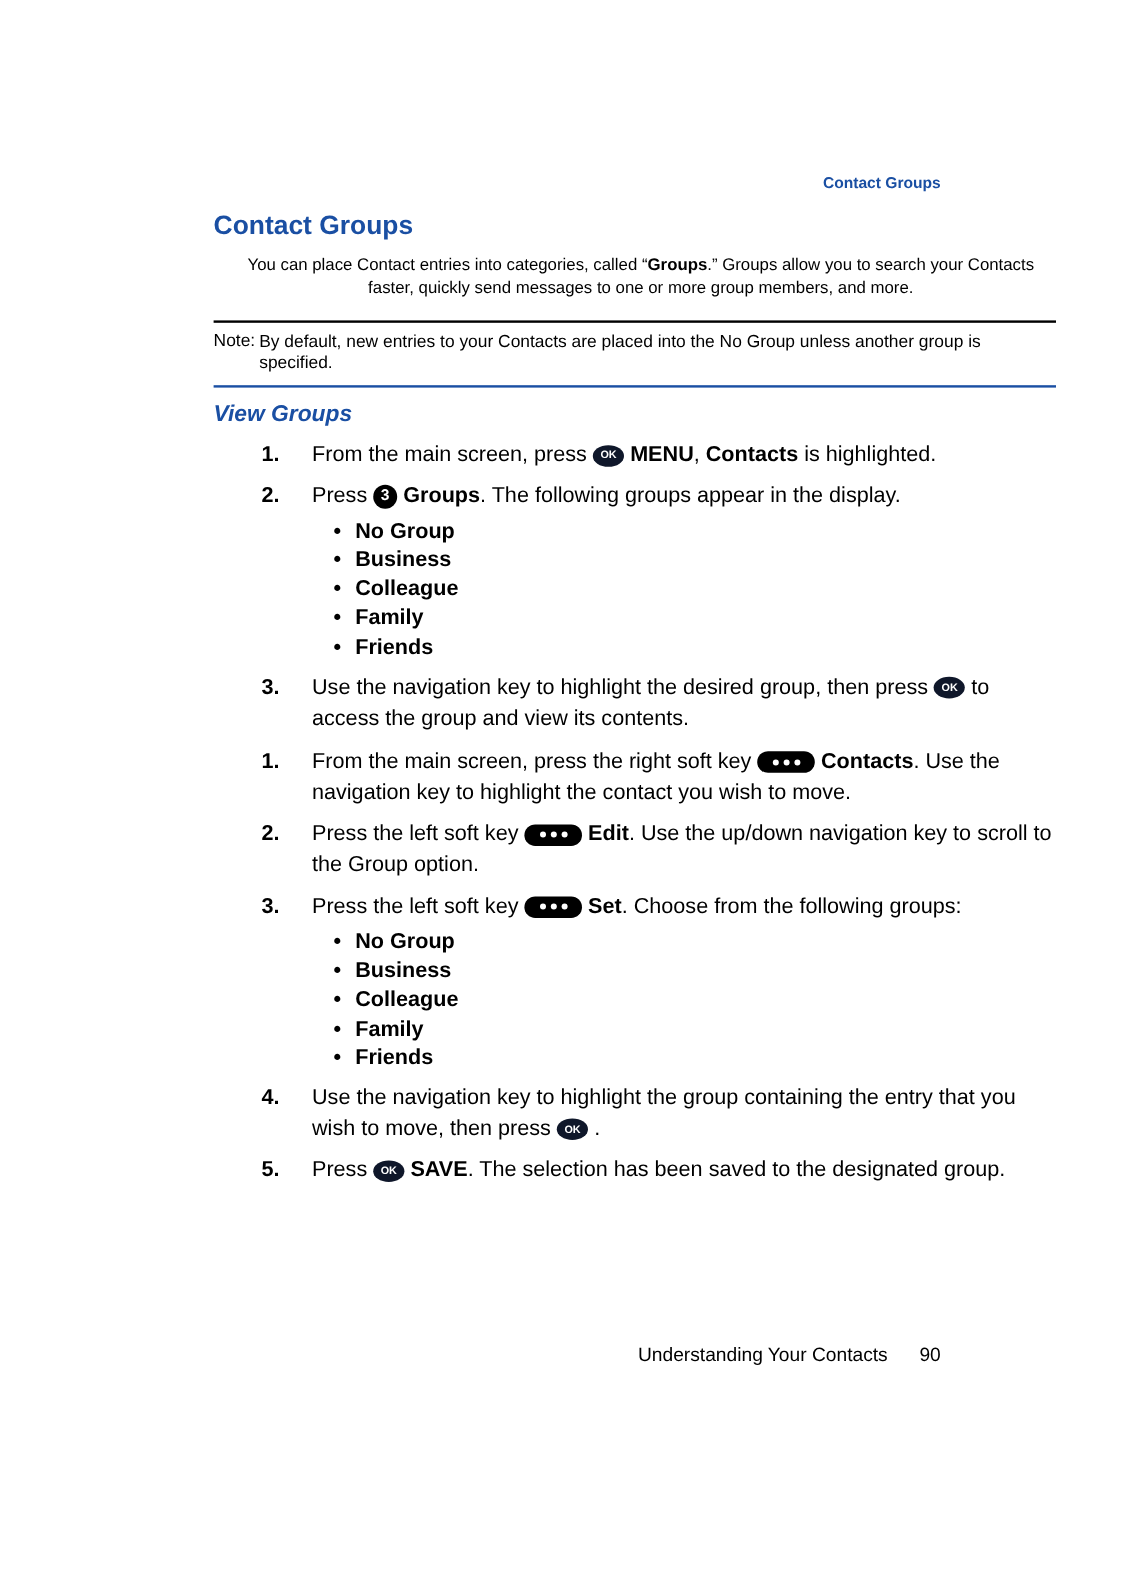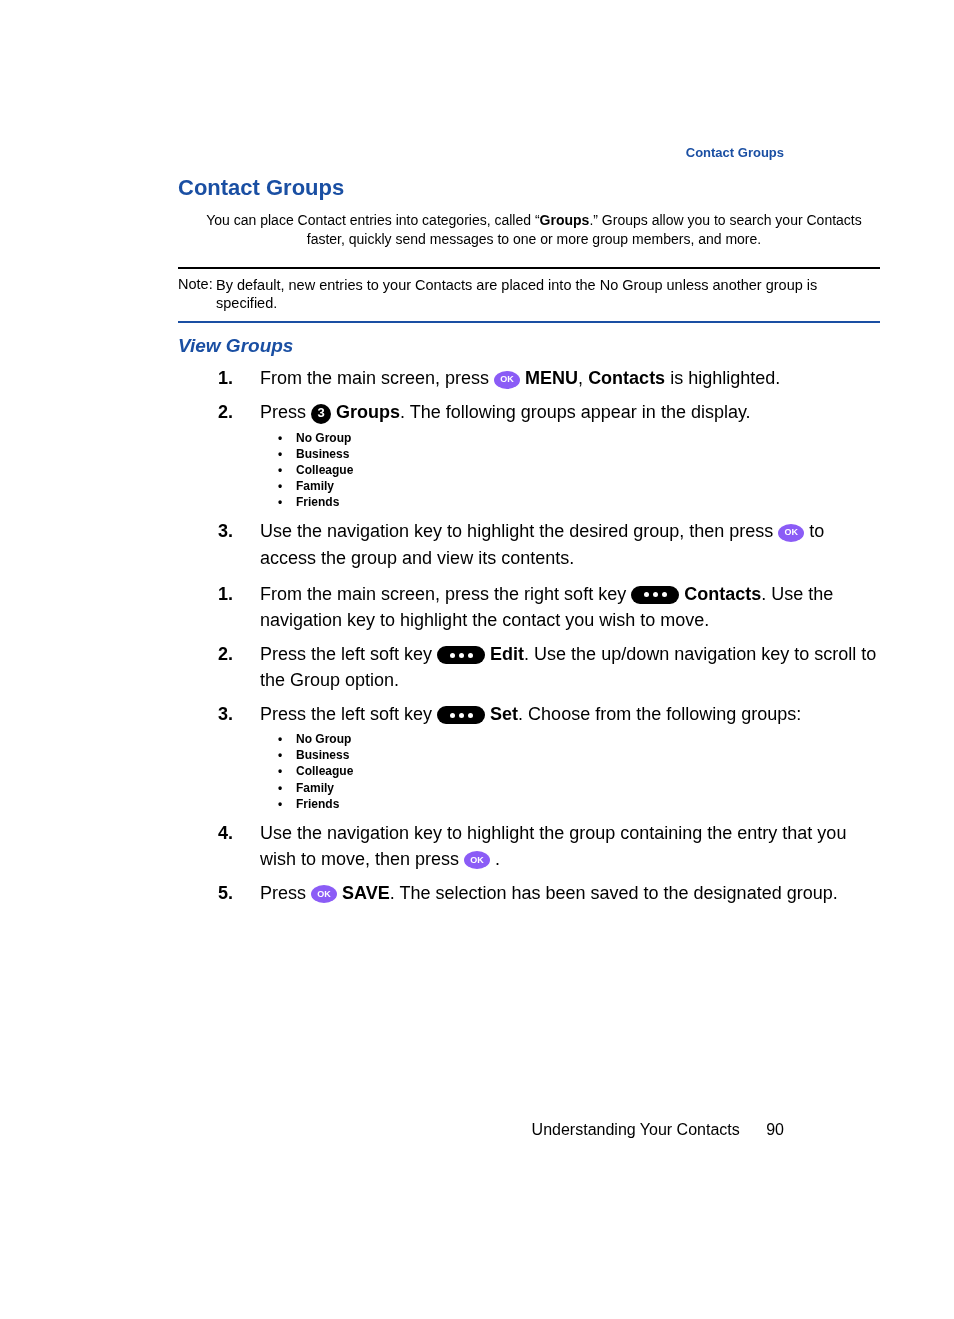--- a/index.html
+++ b/index.html
@@ -76,34 +76,34 @@
     left: 0;
     font-weight: bold;
   }
   ul.bullets {
     list-style: none;
     padding: 0;
     margin: 4px 0 4px 18px;
   }
   ul.bullets li {
     font-weight: bold;
-    font-size: 12px;
+    font-size: 18px;
     line-height: 1.35;
   }
   ul.bullets li::before {
     content: "•";
     display:inline-block;
     width: 18px;
   }
   .b { font-weight: bold; }
   .ok-icon {
     display: inline-flex;
     align-items: center;
     justify-content: center;
-    background: #8b5cf6;
+    background: #0f172a;
     color: #fff;
     border-radius: 50%;
     width: 24px;
     height: 18px;
     font-size: 9px;
     font-weight: bold;
     vertical-align: middle;
     padding: 0 1px;
   }
   .num-icon {

